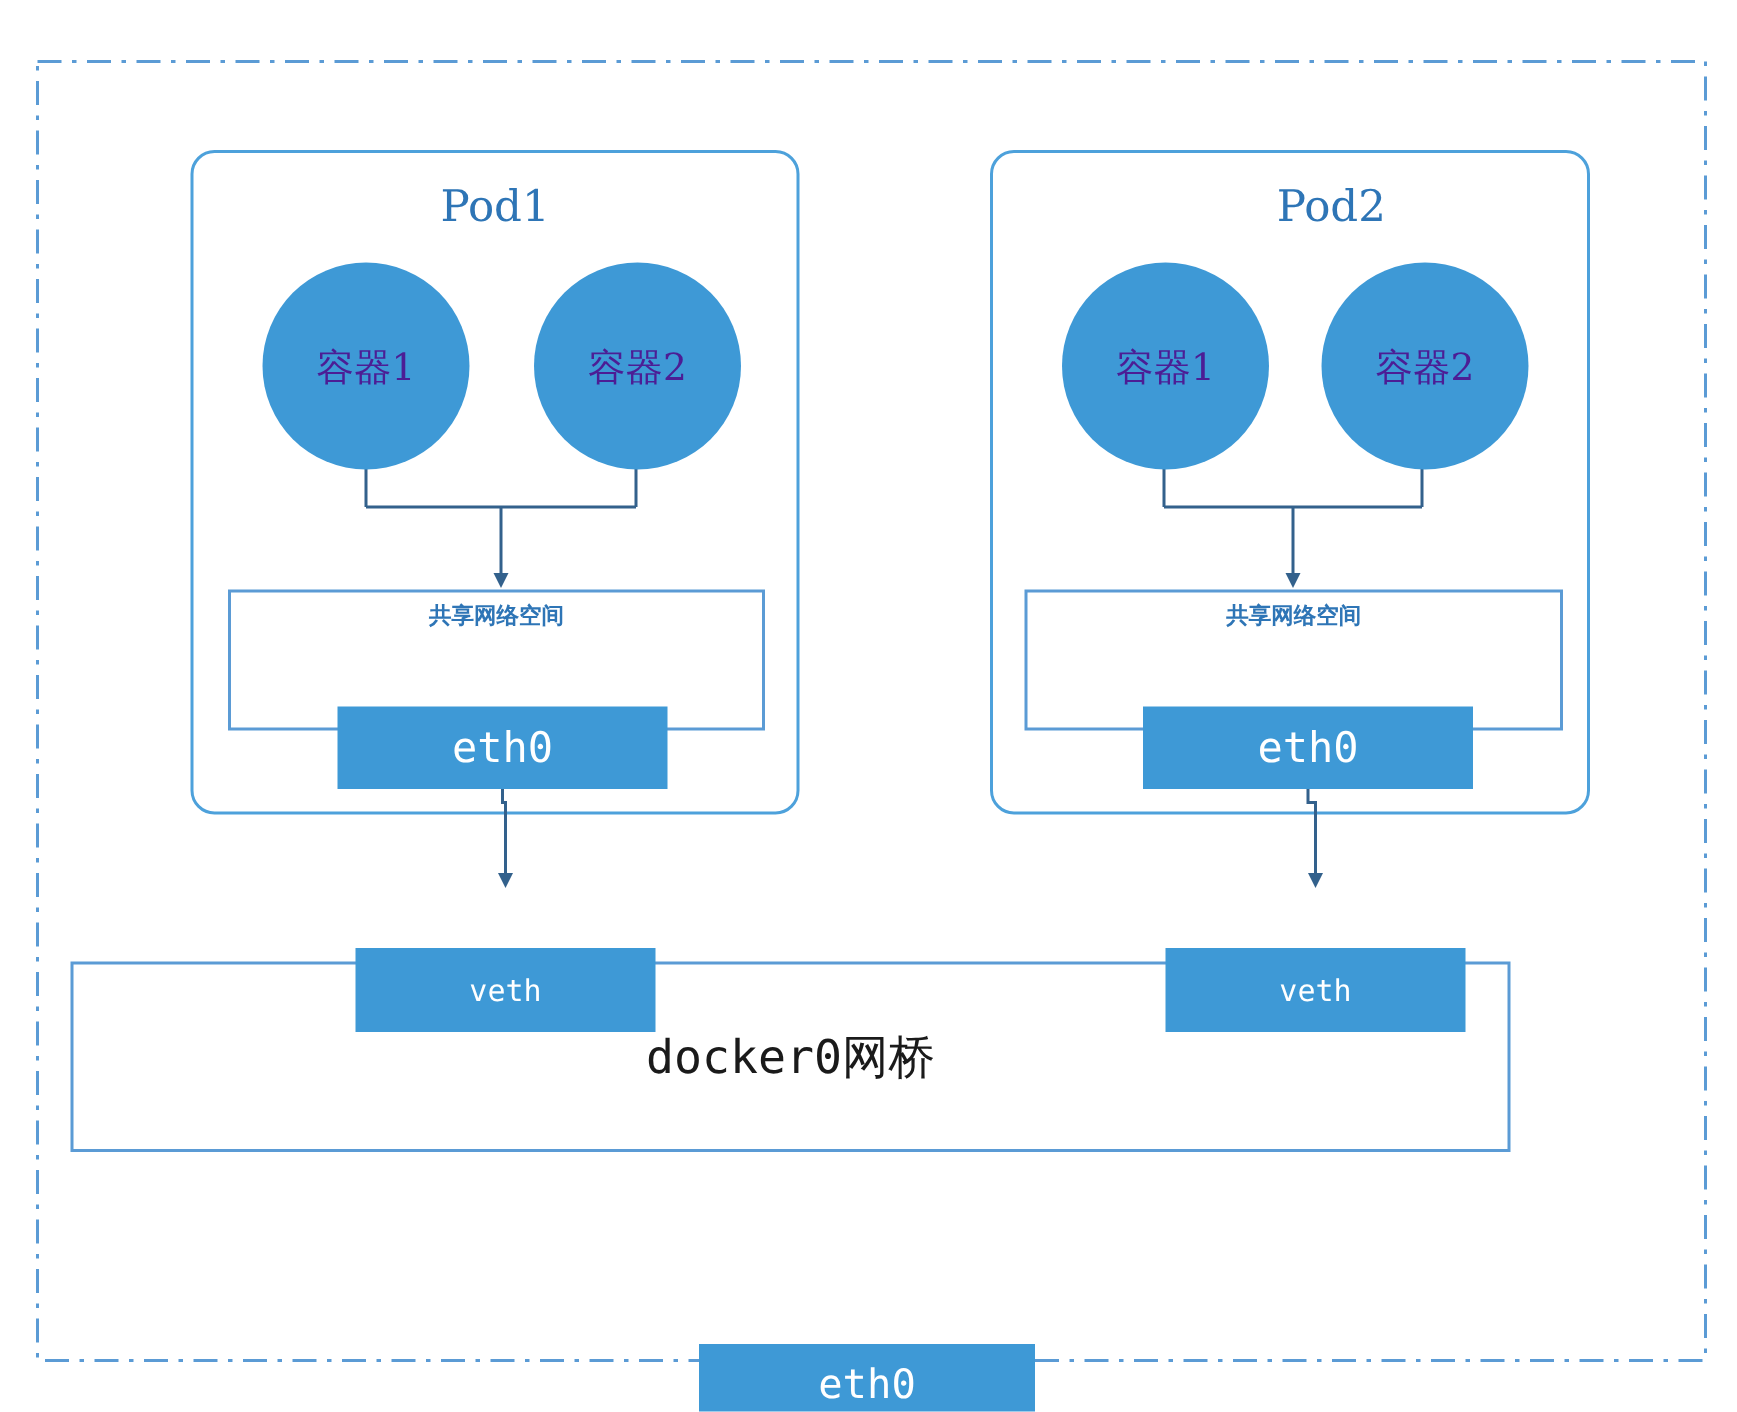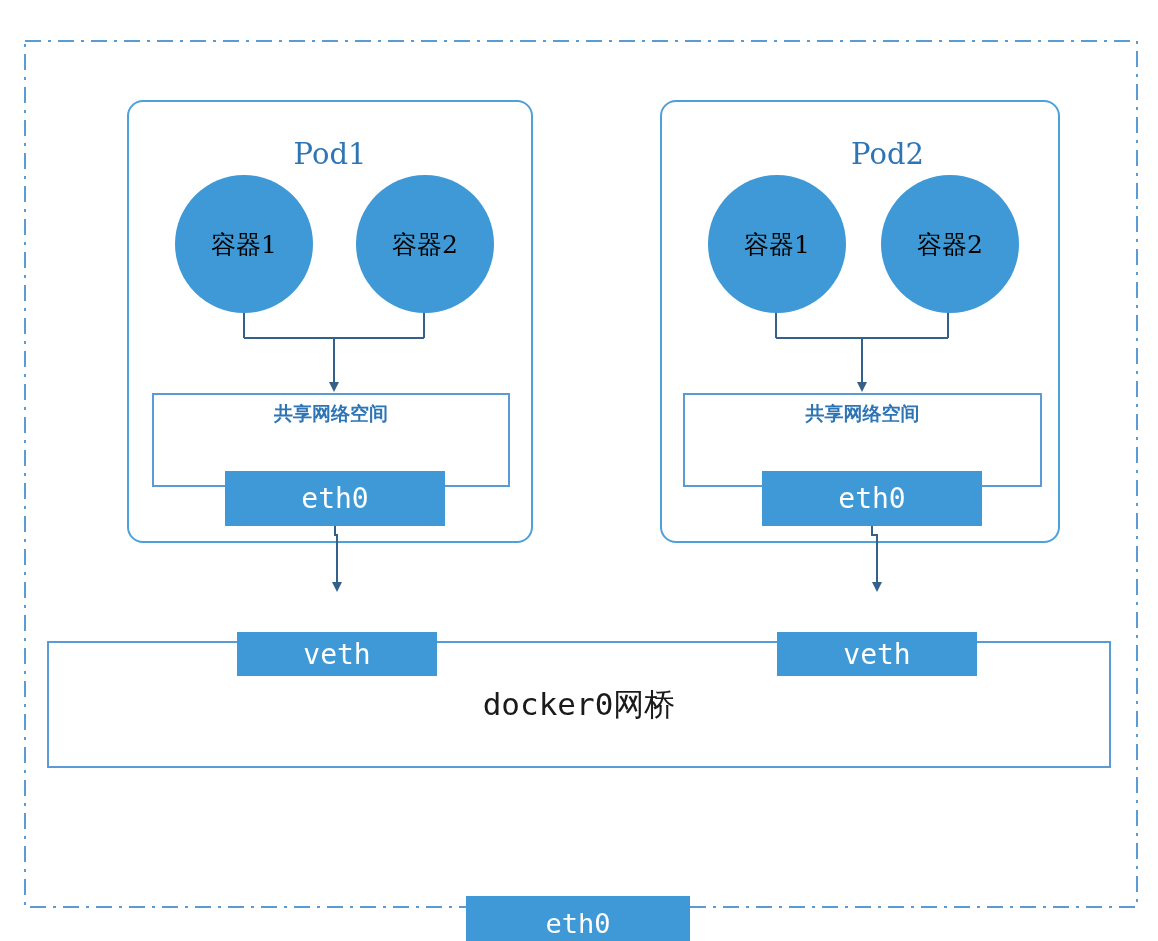--- a/index.html
+++ b/index.html
@@ -57,33 +57,32 @@
 
   .pod-title {
     position: absolute;
     top: 120px;
     width: 406px;
     text-align: center;
     font-family: "DejaVu Serif", serif;
     font-size: 29px;
     color: var(--title-blue);
     z-index: 4;
-    margin-top: 17px;
   }
   .pod-title.pod1 { left: 127px; }
   .pod-title.pod2 { left: 660px; width: 455px; }
 
   .container-circle {
     position: absolute;
     top: 175px;
     width: 138px;
     height: 138px;
     border-radius: 50%;
     background: var(--fill-blue);
-    color: #000000;
+    color: #4c1d95;
     display: flex;
     align-items: center;
     justify-content: center;
     font-family: "DejaVu Serif", serif;
     font-size: 25px;
     z-index: 4;
   }
   .c1a { left: 175px; }
   .c2a { left: 356px; }
   .c1b { left: 708px; }
@@ -98,47 +97,47 @@
     border: 2px solid var(--border-blue);
     z-index: 4;
   }
   .netns-box.pod1 { left: 152px; }
   .netns-box.pod2 { left: 683px; width: 359px; }
   .netns-label {
     margin-top: 6px;
     text-align: center;
     font-family: "Liberation Sans", sans-serif;
     font-weight: bold;
-    font-size: 19px;
+    font-size: 15px;
     color: var(--title-blue);
   }
 
   .blue-chip {
     position: absolute;
     background: var(--fill-blue);
     color: #ffffff;
     display: flex;
     align-items: center;
     justify-content: center;
     font-family: "DejaVu Sans Mono", monospace;
     z-index: 5;
     margin-top: 39px;
   }
   .eth-box { top: 432px; width: 220px; height: 55px; font-size: 28px; }
   .eth-box.pod1 { left: 225px; }
   .eth-box.pod2 { left: 762px; }
-  .veth-box { top: 593px; width: 200px; height: 44px; font-size: 28px; }
+  .veth-box { top: 593px; width: 200px; height: 56px; font-size: 20px; }
   .veth-box.pod1 { left: 237px; }
   .veth-box.pod2 { left: 777px; }
 
   .bridge-box {
     position: absolute;
     left: 47px;
     top: 641px;
-    width: 1064px;
+    width: 960px;
     height: 127px;
     background: #ffffff;
     border: 2px solid var(--border-blue);
     display: flex;
     align-items: center;
     justify-content: center;
     font-family: "DejaVu Sans Mono", monospace;
     font-size: 31px;
     color: var(--bridge-text);
     z-index: 2;

